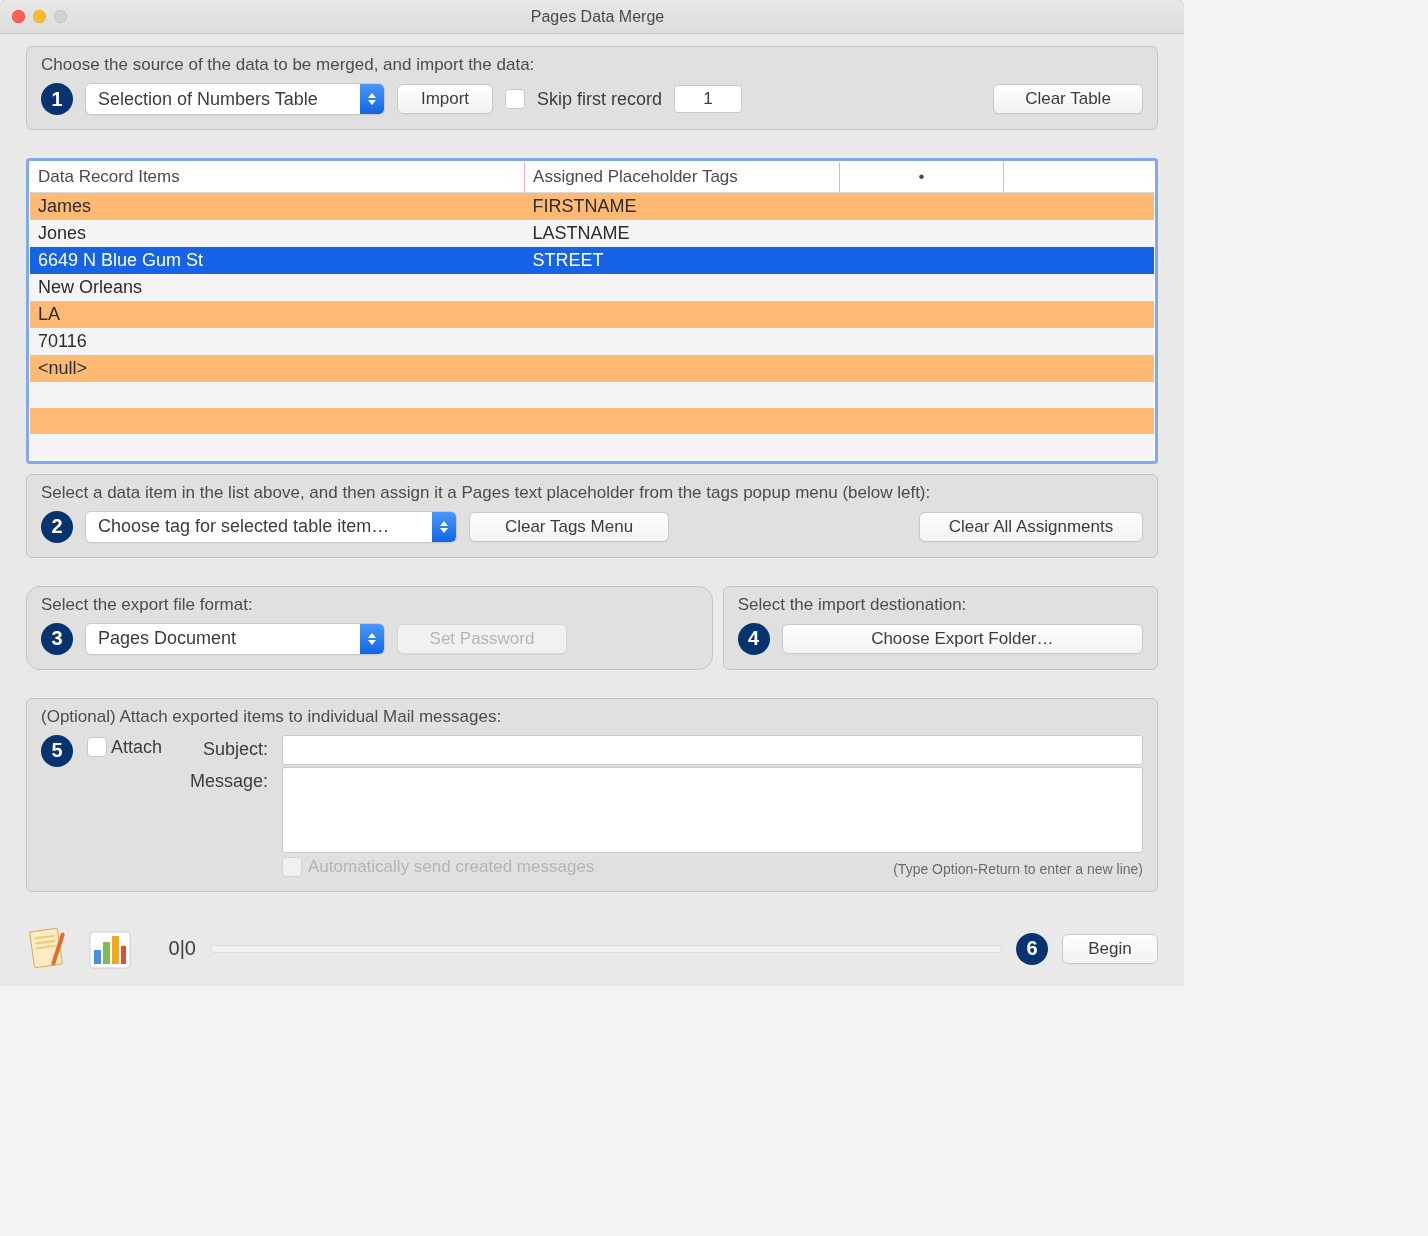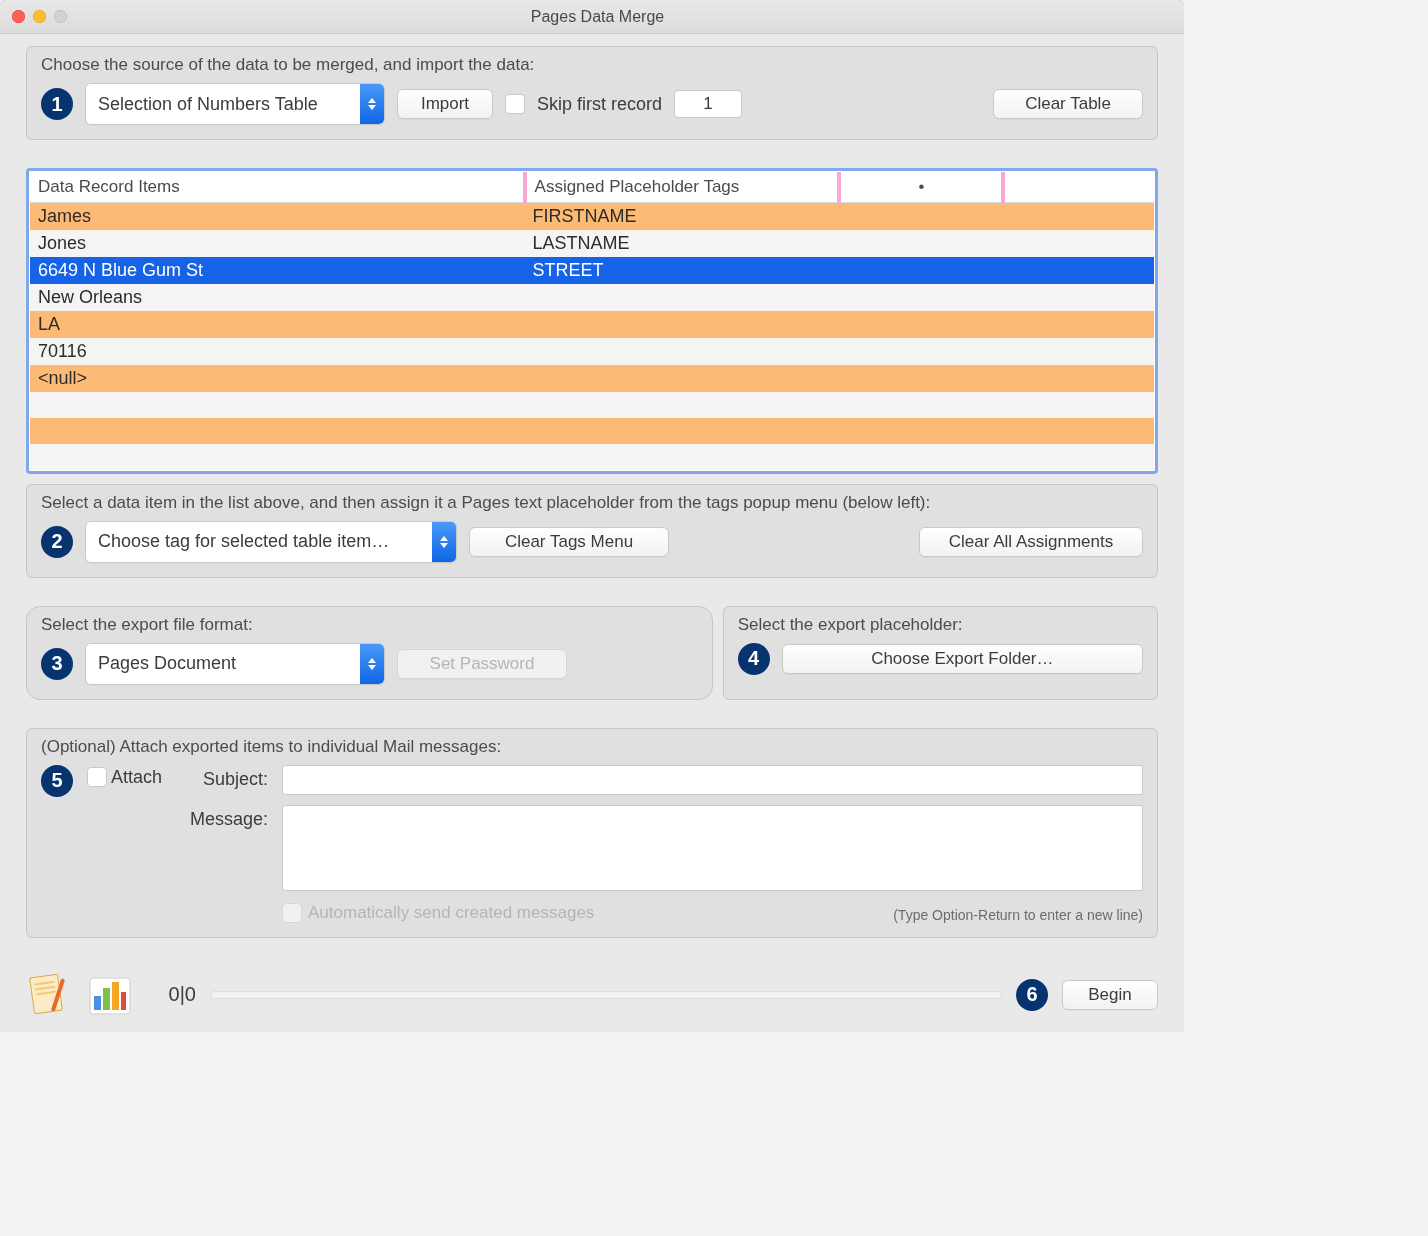--- a/index.html
+++ b/index.html
@@ -72,21 +72,21 @@
     display: flex;
     align-items: center;
     justify-content: center;
     flex-shrink: 0;
   }
   .popup {
     position: relative;
     background: #fff;
     border: 1px solid #c9c9c9;
     border-radius: 6px;
-    height: 42px;
+    height: 32px;
     display: flex;
     align-items: center;
     padding: 0 34px 0 12px;
     font-size: 18px;
     color: #3c3c3c;
     box-shadow: 0 1px 0 rgba(0,0,0,.03);
   }
   .popup.large { width: 300px; }
   .popup.xlarge { width: 372px; }
   .popup.medium { width: 300px; }
@@ -165,21 +165,21 @@
   }
   .table th {
     text-align: left;
     font-weight: 400;
     font-size: 17px;
     color: #4c4c4c;
     background: #fff;
     border-bottom: 1px solid #d9d9d9;
     padding: 4px 8px;
     height: 30px;
-    border-right: 4px solid #f9a8d4;
+    border-right: 1px solid #f9a8d4;
   }
   .table th:last-child { border-right: none; }
   .table th.small { width: 120px; text-align: center; }
   .table th.tiny { width: 110px; }
   .table td {
     padding: 3px 8px;
     height: 26px;
     color: #2c2c2c;
   }
   .table tr.odd td { background: #f4f4f4; }
@@ -393,40 +393,40 @@
           <div class="popup medium">
             <span>Pages Document</span>
             <div class="popup-cap"></div>
           </div>
           <div class="btn disabled" style="min-width:170px">
             <span>Set Password</span>
           </div>
         </div>
       </div>
       <div class="section">
-        <div class="section-label">Select the export placeholder:</div>
+        <div class="section-label">Select the import destionation:</div>
         <div class="row">
           <div class="step-badge">4</div>
           <div class="btn" style="flex:1;min-width:250px">
             <span>Choose Export Folder…</span>
           </div>
         </div>
       </div>
     </div>
 
     <div class="section">
       <div class="section-label">(Optional) Attach exported items to individual Mail messages:</div>
       <div style="display:flex;gap:14px;align-items:flex-start">
         <div class="step-badge">5</div>
         <div style="display:flex;gap:4px;padding-top:2px">
           <div class="checkbox"></div>
           <div class="label-text">Attach</div>
         </div>
         <div style="flex:1">
-          <div style="display:grid;grid-template-columns:92px 1fr;gap:10px 14px;align-items:start">
+          <div style="display:grid;grid-template-columns:92px 1fr;gap:2px 14px;align-items:start">
             <div class="mail-label">Subject:</div>
             <input type="text" class="text-field" style="">
             <div class="mail-label">Message:</div>
             <textarea class="text-area" style=""></textarea>
             <div></div>
             <div style="display:flex;align-items:flex-end">
               <div class="auto-row">
                 <div class="checkbox"></div>
                 <span>Automatically send created messages</span>
               </div>

